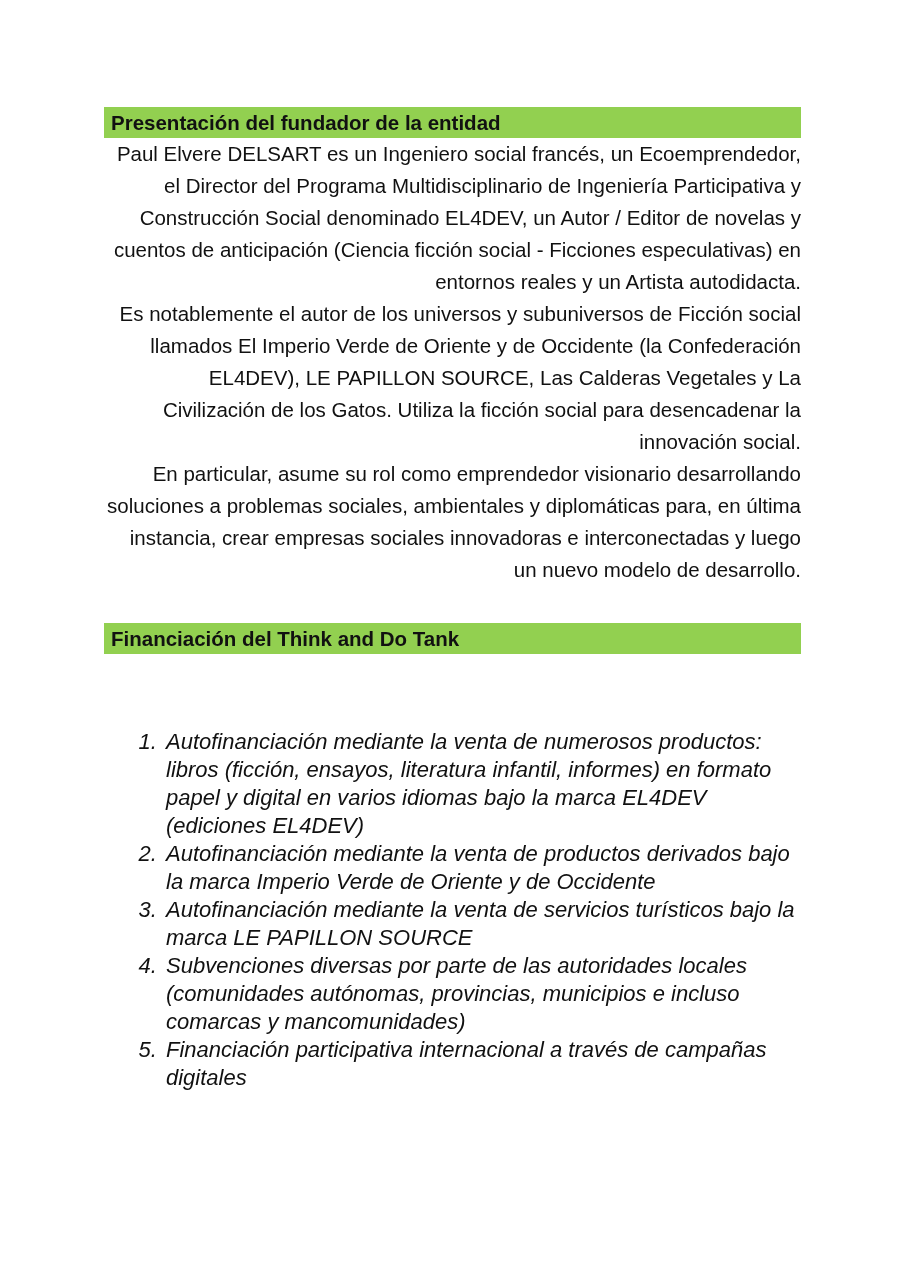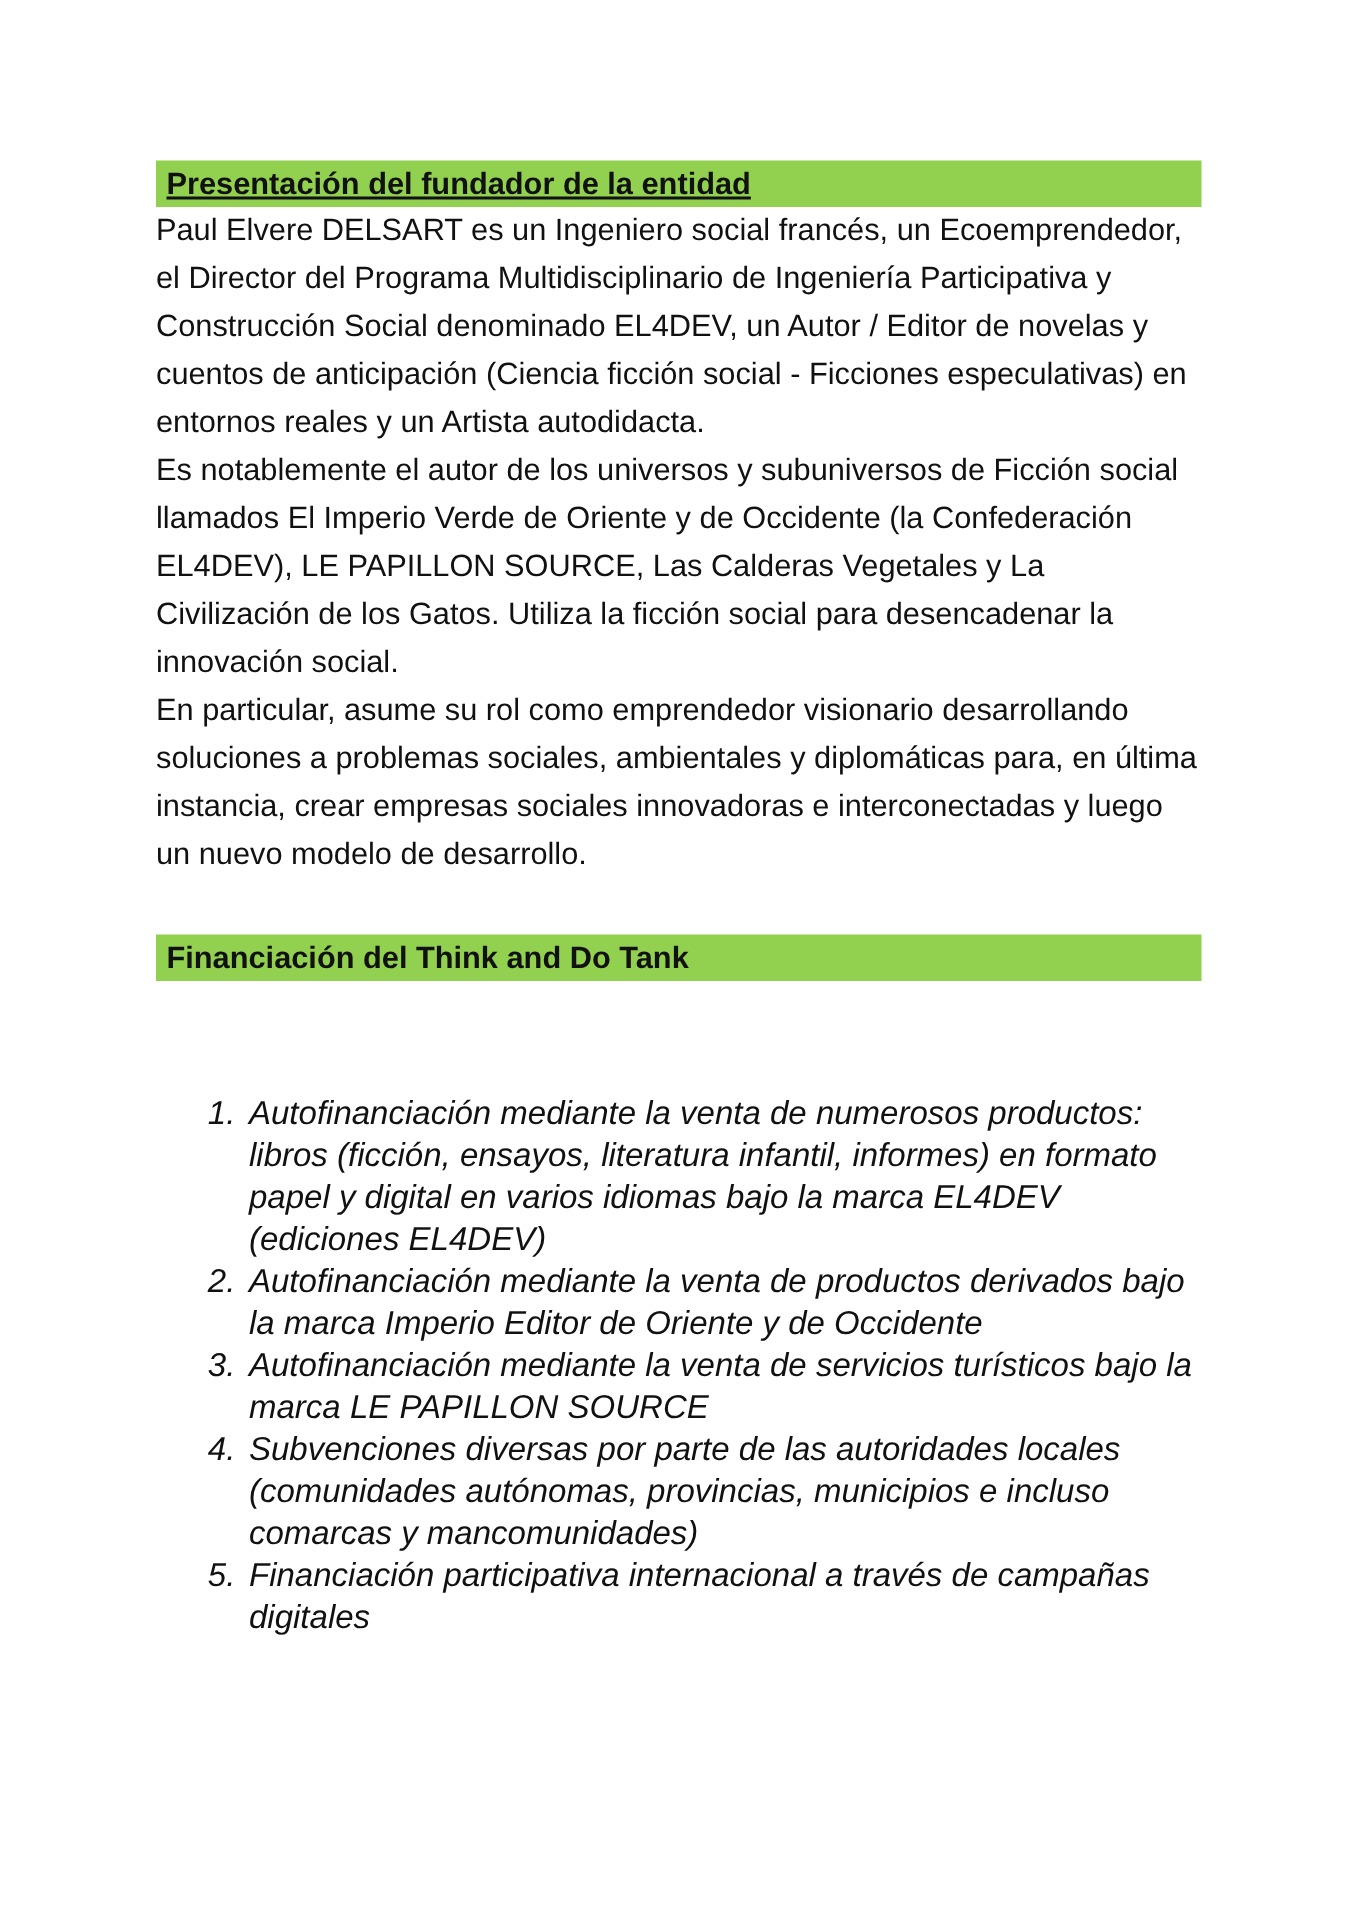--- a/index.html
+++ b/index.html
@@ -27,27 +27,27 @@
     align-items: center;
     padding-left: 7px;
     box-sizing: border-box;
   }
   .section-bar span {
     font-weight: bold;
     font-size: 20.5px;
     color: #111111;
     white-space: nowrap;
   }
-  .bar-founder { margin-top: 107px; text-decoration: underline; }
+  .bar-founder { margin-top: 107px; }
   .bar-funding { margin-top: 37px; }
   p.body-par {
     margin: 0;
     font-size: 20.5px;
     line-height: 32px;
-    text-align: left;
+    text-align: right;
   }
   .par-1 { margin-top: 46px; }
   .par-2, .par-3 { margin-top: 20px; }
   .b { font-weight: normal; }
   ol.funding-list {
     margin: 74px 0 0 0;
     padding-left: 59px;
     font-style: italic;
     font-size: 22px;
     line-height: 28px;
@@ -71,20 +71,20 @@
     <p class="body-par par-2"><span>Es notablemente el autor de los universos y subuniversos de Ficción social llamados </span><span class="b">El Imperio Verde de Oriente y de Occidente</span><span> (la </span><span class="b">Confederación EL4DEV</span><span>), </span><span class="b">LE PAPILLON SOURCE</span><span>, </span><span class="b">Las Calderas Vegetales</span><span> y </span><span class="b">La Civilización de los Gatos</span><span>. Utiliza la ficción social para desencadenar la innovación social.</span></p>
 
     <p class="body-par par-3"><span>En particular, asume su rol como </span><span class="b">emprendedor visionario</span><span> desarrollando soluciones a problemas sociales, ambientales y diplomáticas para, en última instancia, </span><span class="b">crear empresas sociales innovadoras e interconectadas</span><span> y luego un </span><span class="b">nuevo modelo de desarrollo</span><span>.</span></p>
 
     <div class="section-bar bar-funding">
       <span>Financiación del Think and Do Tank</span>
     </div>
 
     <ol class="funding-list">
         <li><span>Autofinanciación mediante la venta de numerosos productos: libros (ficción, ensayos, literatura infantil, informes) en formato papel y digital en varios idiomas bajo la marca </span><span class="b">EL4DEV (ediciones EL4DEV)</span></li>
-        <li><span>Autofinanciación mediante la venta de productos derivados bajo la marca </span><span class="b">Imperio Editor de Oriente y de Occidente</span></li>
+        <li><span>Autofinanciación mediante la venta de productos derivados bajo la marca </span><span class="b">Imperio Verde de Oriente y de Occidente</span></li>
         <li><span>Autofinanciación mediante la venta de servicios turísticos bajo la marca </span><span class="b">LE PAPILLON SOURCE</span></li>
         <li><span>Subvenciones diversas por parte de las autoridades locales (comunidades autónomas, provincias, municipios e incluso comarcas y mancomunidades)</span></li>
         <li><span>Financiación participativa internacional a través de campañas digitales</span></li>
       </ol>
 
   </div>
 </div>
 
 </body></html>

